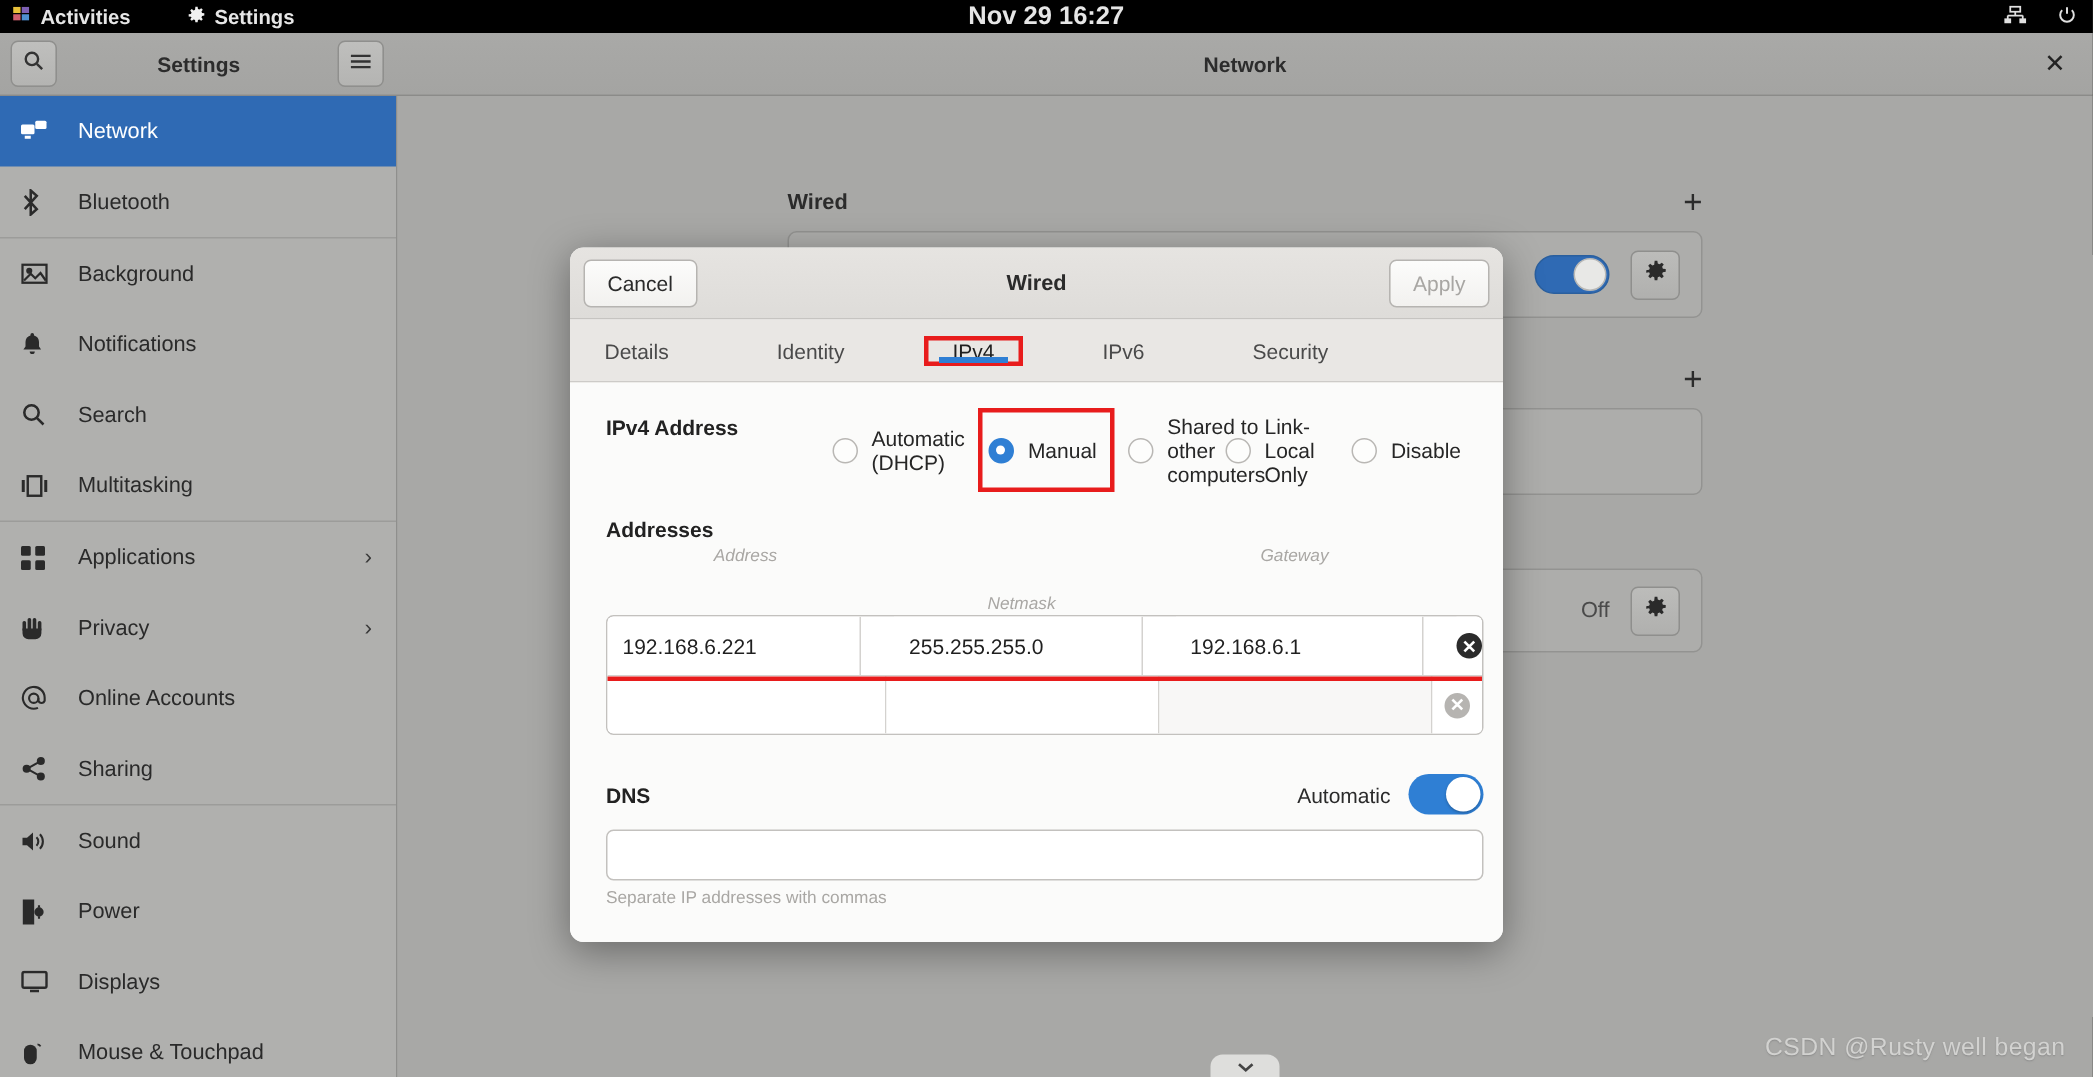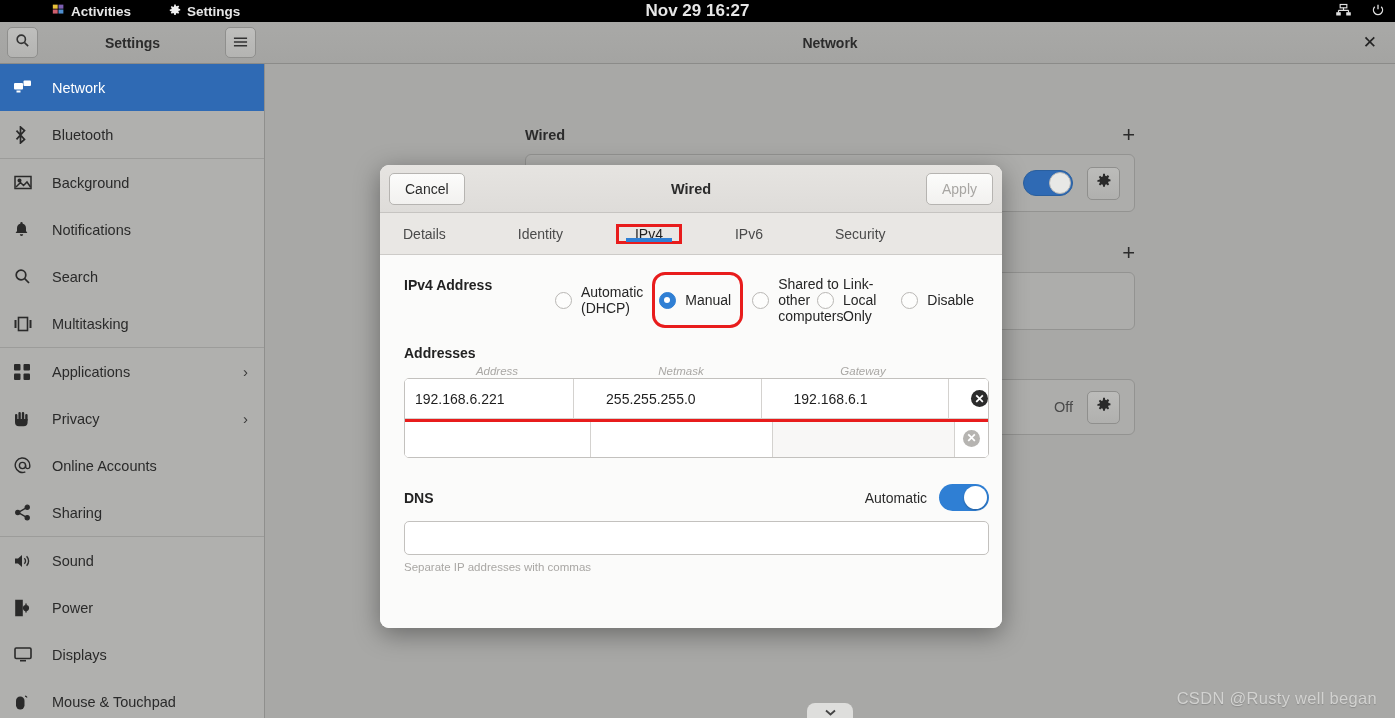--- a/index.html
+++ b/index.html
@@ -6,21 +6,21 @@
   html, body {
     width: 1395px; height: 718px;
     font-family: "Liberation Sans", sans-serif;
     background: #000; overflow: hidden;
   }
 
   
   .topbar {
     position: absolute; top: 0; left: 0; width: 1395px; height: 22px;
     background: #000; color: #e6e6e6;
-    display: flex; align-items: center; font-size: 13.5px; font-weight: bold; padding-left: 44px;
+    display: flex; align-items: center; font-size: 13.5px; font-weight: bold;
   }
   .tb-activities { display: flex; align-items: center; gap: 6px; margin-left: 8px; }
   .tb-settings { display: flex; align-items: center; gap: 6px; margin-left: 38px; }
   .tb-clock {
     position: absolute; left: 0; width: 1395px; text-align: center;
     font-size: 17px; font-weight: bold; pointer-events: none;
   }
   .tb-right {
     position: absolute; right: 10px; display: flex; align-items: center; gap: 20px;
   }
@@ -163,37 +163,37 @@
   .row-method { display: flex; margin-bottom: 14px; }
   .lbl-bold { font-size: 14px; font-weight: bold; color: #222; }
   .method-label { width: 147px; padding-top: 2px; }
   .method-cols { flex: 1; display: flex; }
   .mcol { display: flex; flex-direction: row; gap: 8px; }
   .mcol.c1 { width: 262px; }
   .radio-item {
     display: flex; align-items: center; gap: 9px; font-size: 14px; color: #262626;
     cursor: pointer; padding: 1px 4px; position: relative; width: fit-content;
   }
-  .radio-item.highlight { outline: 3px solid #e81c1c; padding: 2px 9px 2px 4px; border-radius: 10px; }
+  .radio-item.highlight { outline: 3px solid #e81c1c; padding: 2px 9px 2px 4px; }
   .radio {
     width: 17px; height: 17px; border-radius: 50%; border: 1.5px solid #b9b7b4;
     background: #fdfdfc; flex: 0 0 17px; position: relative;
   }
   .radio.checked { border: 1.5px solid #2f7fd4; background: #2f7fd4; }
   .radio.checked::after {
     content: ""; position: absolute; top: 4px; left: 4px;
     width: 6px; height: 6px; border-radius: 50%; background: #fff;
   }
 
   .sec-title { font-size: 14px; font-weight: bold; color: #222; margin: 20px 0 4px 0; }
 
   .addr-headers { display: flex; font-size: 11.5px; color: #a9a7a4; margin-bottom: 1px; }
   .ah { text-align: center; font-style: italic; }
   .ah1 { width: 186px; }
-  .ah2 { width: 182px; }
+  .ah2 { width: 182px; margin-top: 32px; }
   .ah3 { width: 182px; }
 
   .addr-table { border: 1px solid #c3c1be; border-radius: 5px; overflow: hidden; width: 585px; }
   .addr-row { display: flex; height: 39px; background: #fff; }
   .addr-row.second { border-top: 1px solid #d4d2cf; }
   .addr-row.highlight {
     outline: 3px solid #e81c1c; outline-offset: 1px; position: relative; z-index: 2; gap: 22px;
   }
   .addr-cell {
     display: flex; align-items: center; padding: 0 10px; font-size: 14px;

